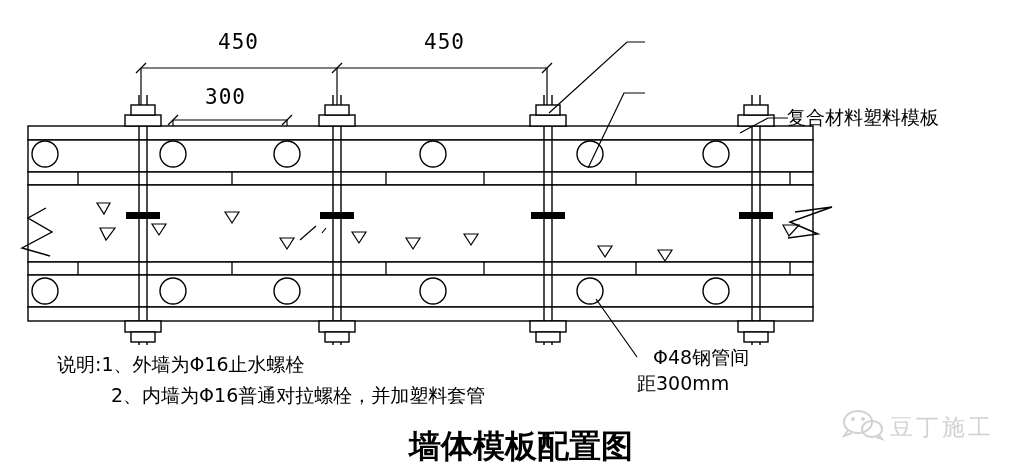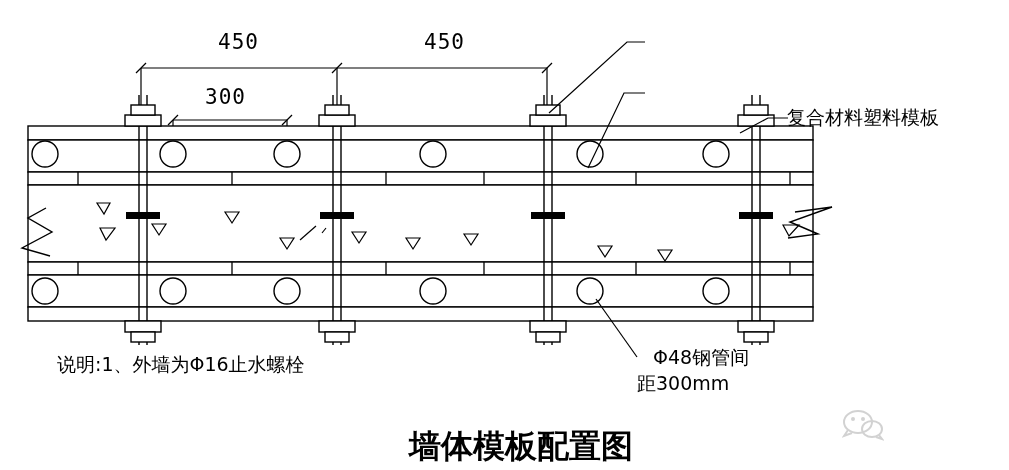--- a/index.html
+++ b/index.html
@@ -176,25 +176,27 @@
 
   <div class="txt dim-num" style="left:218px;top:30px;">450</div>
   <div class="txt dim-num" style="left:424px;top:30px;">450</div>
   <div class="txt dim-num" style="left:205px;top:85px;">300</div>
 
   <div class="txt lbl" style="left:787px;top:105px;">复合材料塑料模板</div>
   <div class="txt lbl" style="left:637px;top:345px;margin-left:16px;">Φ48钢管间</div>
   <div class="txt lbl" style="left:637px;top:371px;">距300mm</div>
 
   <div class="txt note" style="left:57px;top:352px;">说明:1、外墙为Φ16止水螺栓</div>
+  <div class="txt note" style="left:111px;top:383px;">2、内墙为Φ16普通对拉螺栓，并加塑料套管</div>
 
   <div class="txt title" style="left:409px;top:425px;">墙体模板配置图</div>
 
   <svg class="wm-icon" style="left:842px;top:408px;width:42px;height:34px;" viewBox="0 0 42 34">
     <ellipse cx="16" cy="14" rx="14" ry="11" fill="none" stroke="#d2d2d2" stroke-width="2"></ellipse>
     <path d="M6,22 L2,28 L10,25" fill="none" stroke="#d2d2d2" stroke-width="2"></path>
     <circle cx="11" cy="11" r="2" fill="#d2d2d2"></circle>
     <circle cx="21" cy="11" r="2" fill="#d2d2d2"></circle>
     <ellipse cx="30" cy="21" rx="10" ry="8" fill="none" stroke="#d2d2d2" stroke-width="2"></ellipse>
     <path d="M37,27 L40,31 L34,29" fill="none" stroke="#d2d2d2" stroke-width="2"></path>
   </svg>
+  <div class="wm" style="left:890px;top:412px;">豆丁施工</div>
 
 </div>
 
 </body></html>

